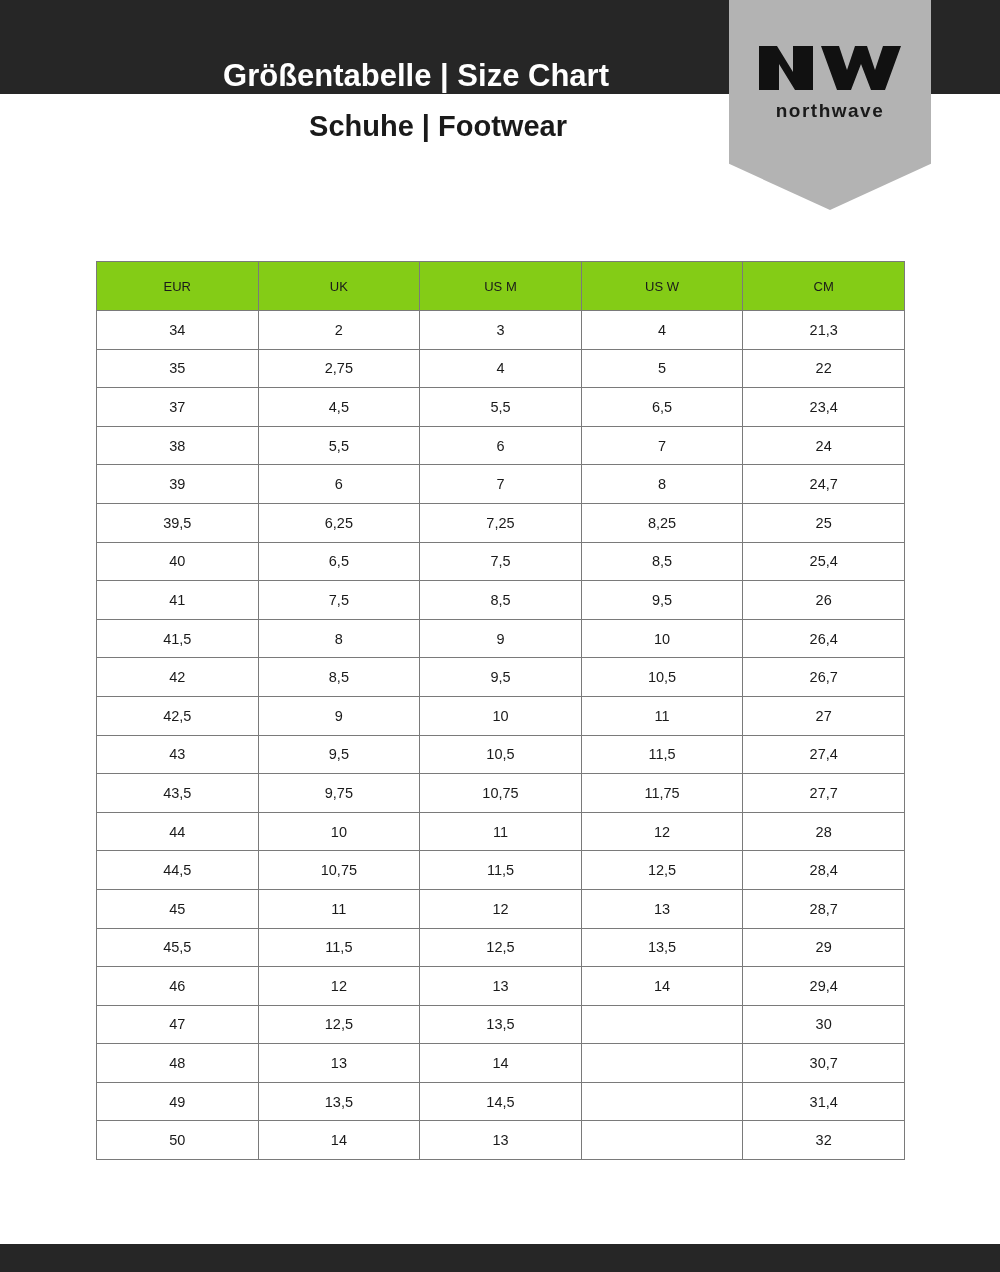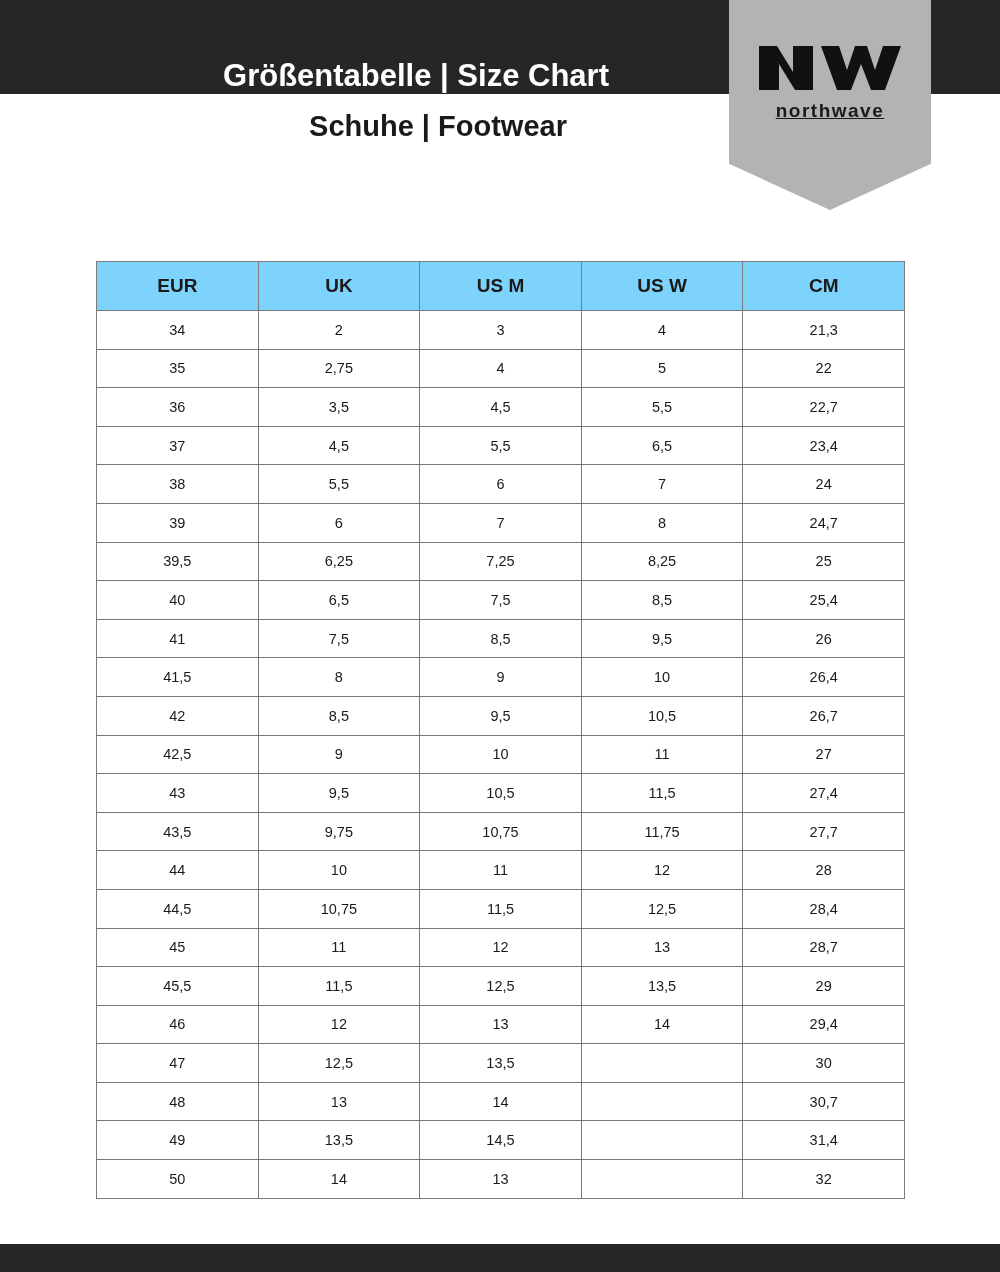--- a/index.html
+++ b/index.html
@@ -69,21 +69,20 @@
   .logo-word {
     position: absolute;
     top: 100px;
     left: 0;
     width: 202px;
     text-align: center;
     font-size: 19px;
     font-weight: bold;
     letter-spacing: 1.5px;
     color: #1a1a1a;
-    text-decoration: underline;
   }
 
   
   .size-table-wrap {
     position: absolute;
     top: 261px;
     left: 96px;
     width: 809px;
   }
   table.size-table {
@@ -94,23 +93,23 @@
   table.size-table th,
   table.size-table td {
     border: 1px solid #7a7a7a;
     text-align: center;
     font-size: 14.5px;
     color: #1a1a1a;
     height: 37.6px;
     padding: 0;
   }
   table.size-table thead th {
-    background: #7dd3fc;
-    font-weight: bold;
-    font-size: 19px;
+    background: #84cc16;
+    font-weight: normal;
+    font-size: 13px;
     height: 48px;
   }
   table.size-table tbody td {
     background: #ffffff;
     font-weight: normal;
   }
 
   
   .footer-bar {
     position: absolute;
@@ -159,27 +158,20 @@
           <td>21,3</td>
         </tr>
         <tr>
           <td>35</td>
           <td>2,75</td>
           <td>4</td>
           <td>5</td>
           <td>22</td>
         </tr>
         <tr>
-          <td>36</td>
-          <td>3,5</td>
-          <td>4,5</td>
-          <td>5,5</td>
-          <td>22,7</td>
-        </tr>
-        <tr>
           <td>37</td>
           <td>4,5</td>
           <td>5,5</td>
           <td>6,5</td>
           <td>23,4</td>
         </tr>
         <tr>
           <td>38</td>
           <td>5,5</td>
           <td>6</td>

